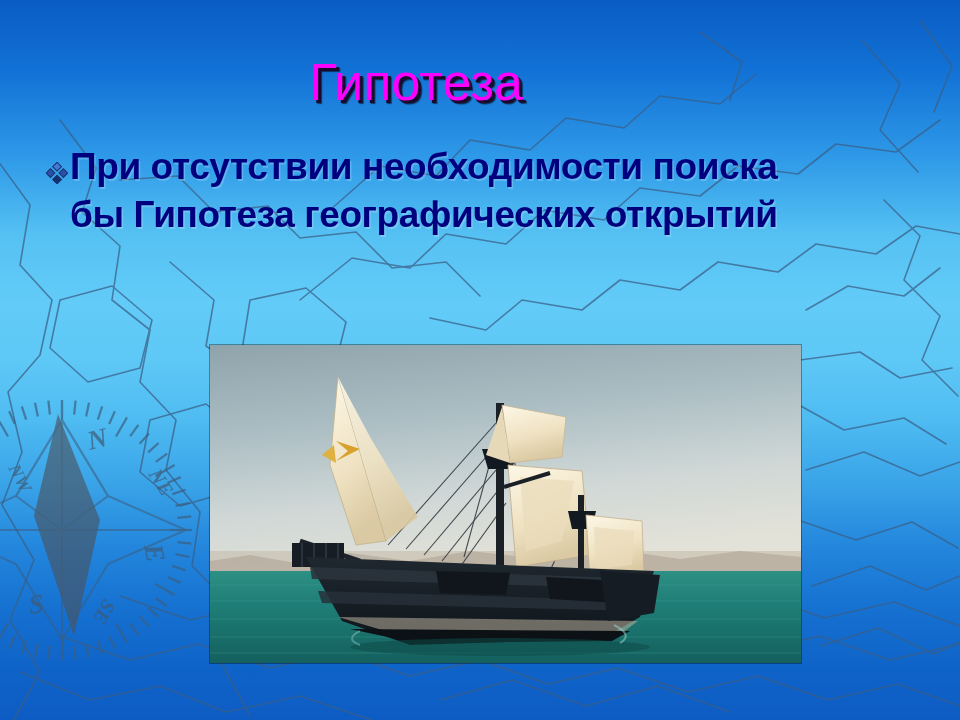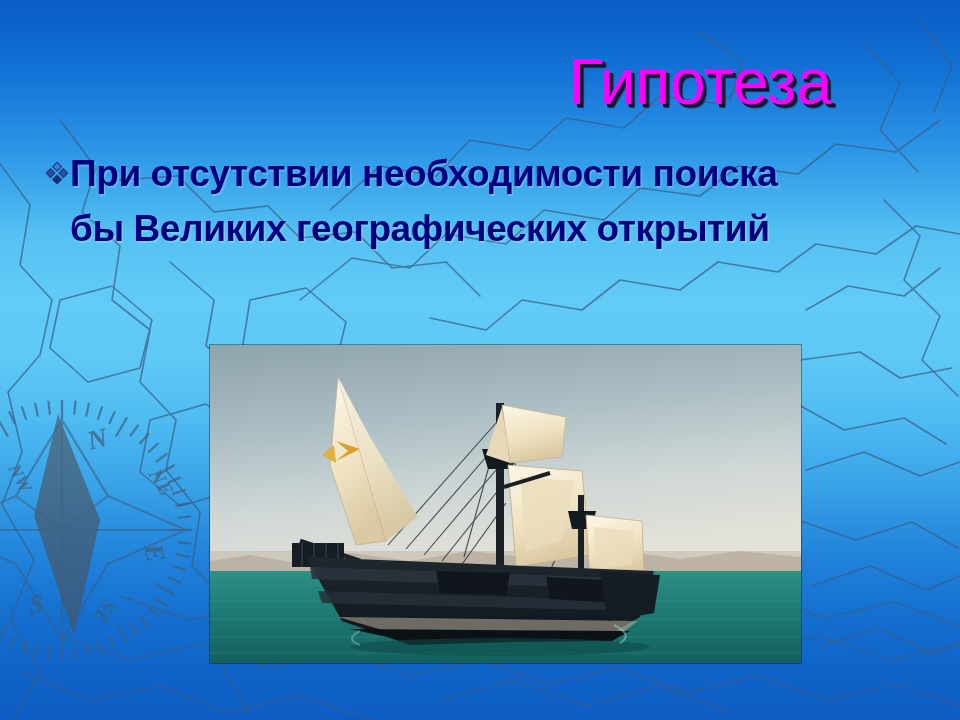--- a/index.html
+++ b/index.html
@@ -17,41 +17,41 @@
       #3aa4e8 67%,
       #2386dc 76%,
       #1570d0 85%,
       #0f63c8 93%,
       #0d5cc4 100%);
   }
   
   .bg-art{position:absolute;inset:0;width:960px;height:720px;pointer-events:none;}
   
   #title{
-    position:absolute;left:0;top:52px;width:832px;text-align:right;
-    font-size:64px;line-height:60px;color:#ff00ff;
+    position:absolute;left:0;top:52px;width:832px;text-align:center;
+    font-size:52px;line-height:60px;color:#ff00ff;
     text-shadow:3px 3px 0 #1a0a2e, 4px 4px 1px rgba(0,0,0,.55);
     letter-spacing:0px;white-space:nowrap;
   }
   
   #body-block{
     position:absolute;left:44px;top:143px;width:872px;
   }
   .bullet-row{display:flex;align-items:flex-start;}
   .bullet-mark{
     flex:0 0 auto;width:26px;height:40px;margin-top:10px;
     display:flex;align-items:center;justify-content:center;
   }
   .bullet-text{
     flex:1 1 auto;
     font-size:37px;line-height:48px;color:#00007e;font-weight:bold;
     text-shadow:1.5px 1.5px 0 rgba(255,255,255,.20);
     letter-spacing:-0.4px;
   }
-  .bullet-text .ln{display:block;white-space:nowrap;margin-top:7px;}
+  .bullet-text .ln{display:block;white-space:nowrap;}
   
   #photo-frame{
     position:absolute;left:210px;top:345px;width:591px;height:318px;
     overflow:hidden;background:#0c1418;
     box-shadow:0 0 0 1px rgba(0,0,0,.35);
   }
   #photo-frame svg{display:block;width:591px;height:318px;}
 </style>
 </head>
 <body>
@@ -199,21 +199,21 @@
           <g stroke="#15326e" stroke-width="1">
             <rect x="8" y="1.5" width="6.2" height="6.2" transform="rotate(45,11,4.6)" fill="#4a78d6"></rect>
             <rect x="1.5" y="8" width="6.2" height="6.2" transform="rotate(45,4.6,11)" fill="#2d4fa8"></rect>
             <rect x="14.3" y="8" width="6.2" height="6.2" transform="rotate(45,17.4,11)" fill="#2d4fa8"></rect>
             <rect x="8" y="14.3" width="6.2" height="6.2" transform="rotate(45,11,17.4)" fill="#17306d"></rect>
           </g>
         </svg>
       </div>
       <div class="bullet-text">
         <span class="ln">При отсутствии необходимости поиска</span>
-        <span class="ln">бы Великих географических открытий</span>
+        <span class="ln">бы Гипотеза географических открытий</span>
       </div>
     </div>
   </div>
 
   <div id="photo-frame">
     <svg viewBox="0 0 591 318" xmlns="http://www.w3.org/2000/svg">
       <defs>
         <linearGradient id="sky" x1="0" y1="0" x2="0.25" y2="1">
           <stop offset="0" stop-color="#8fa3ab"></stop>
           <stop offset="0.35" stop-color="#a9bcc2"></stop>

